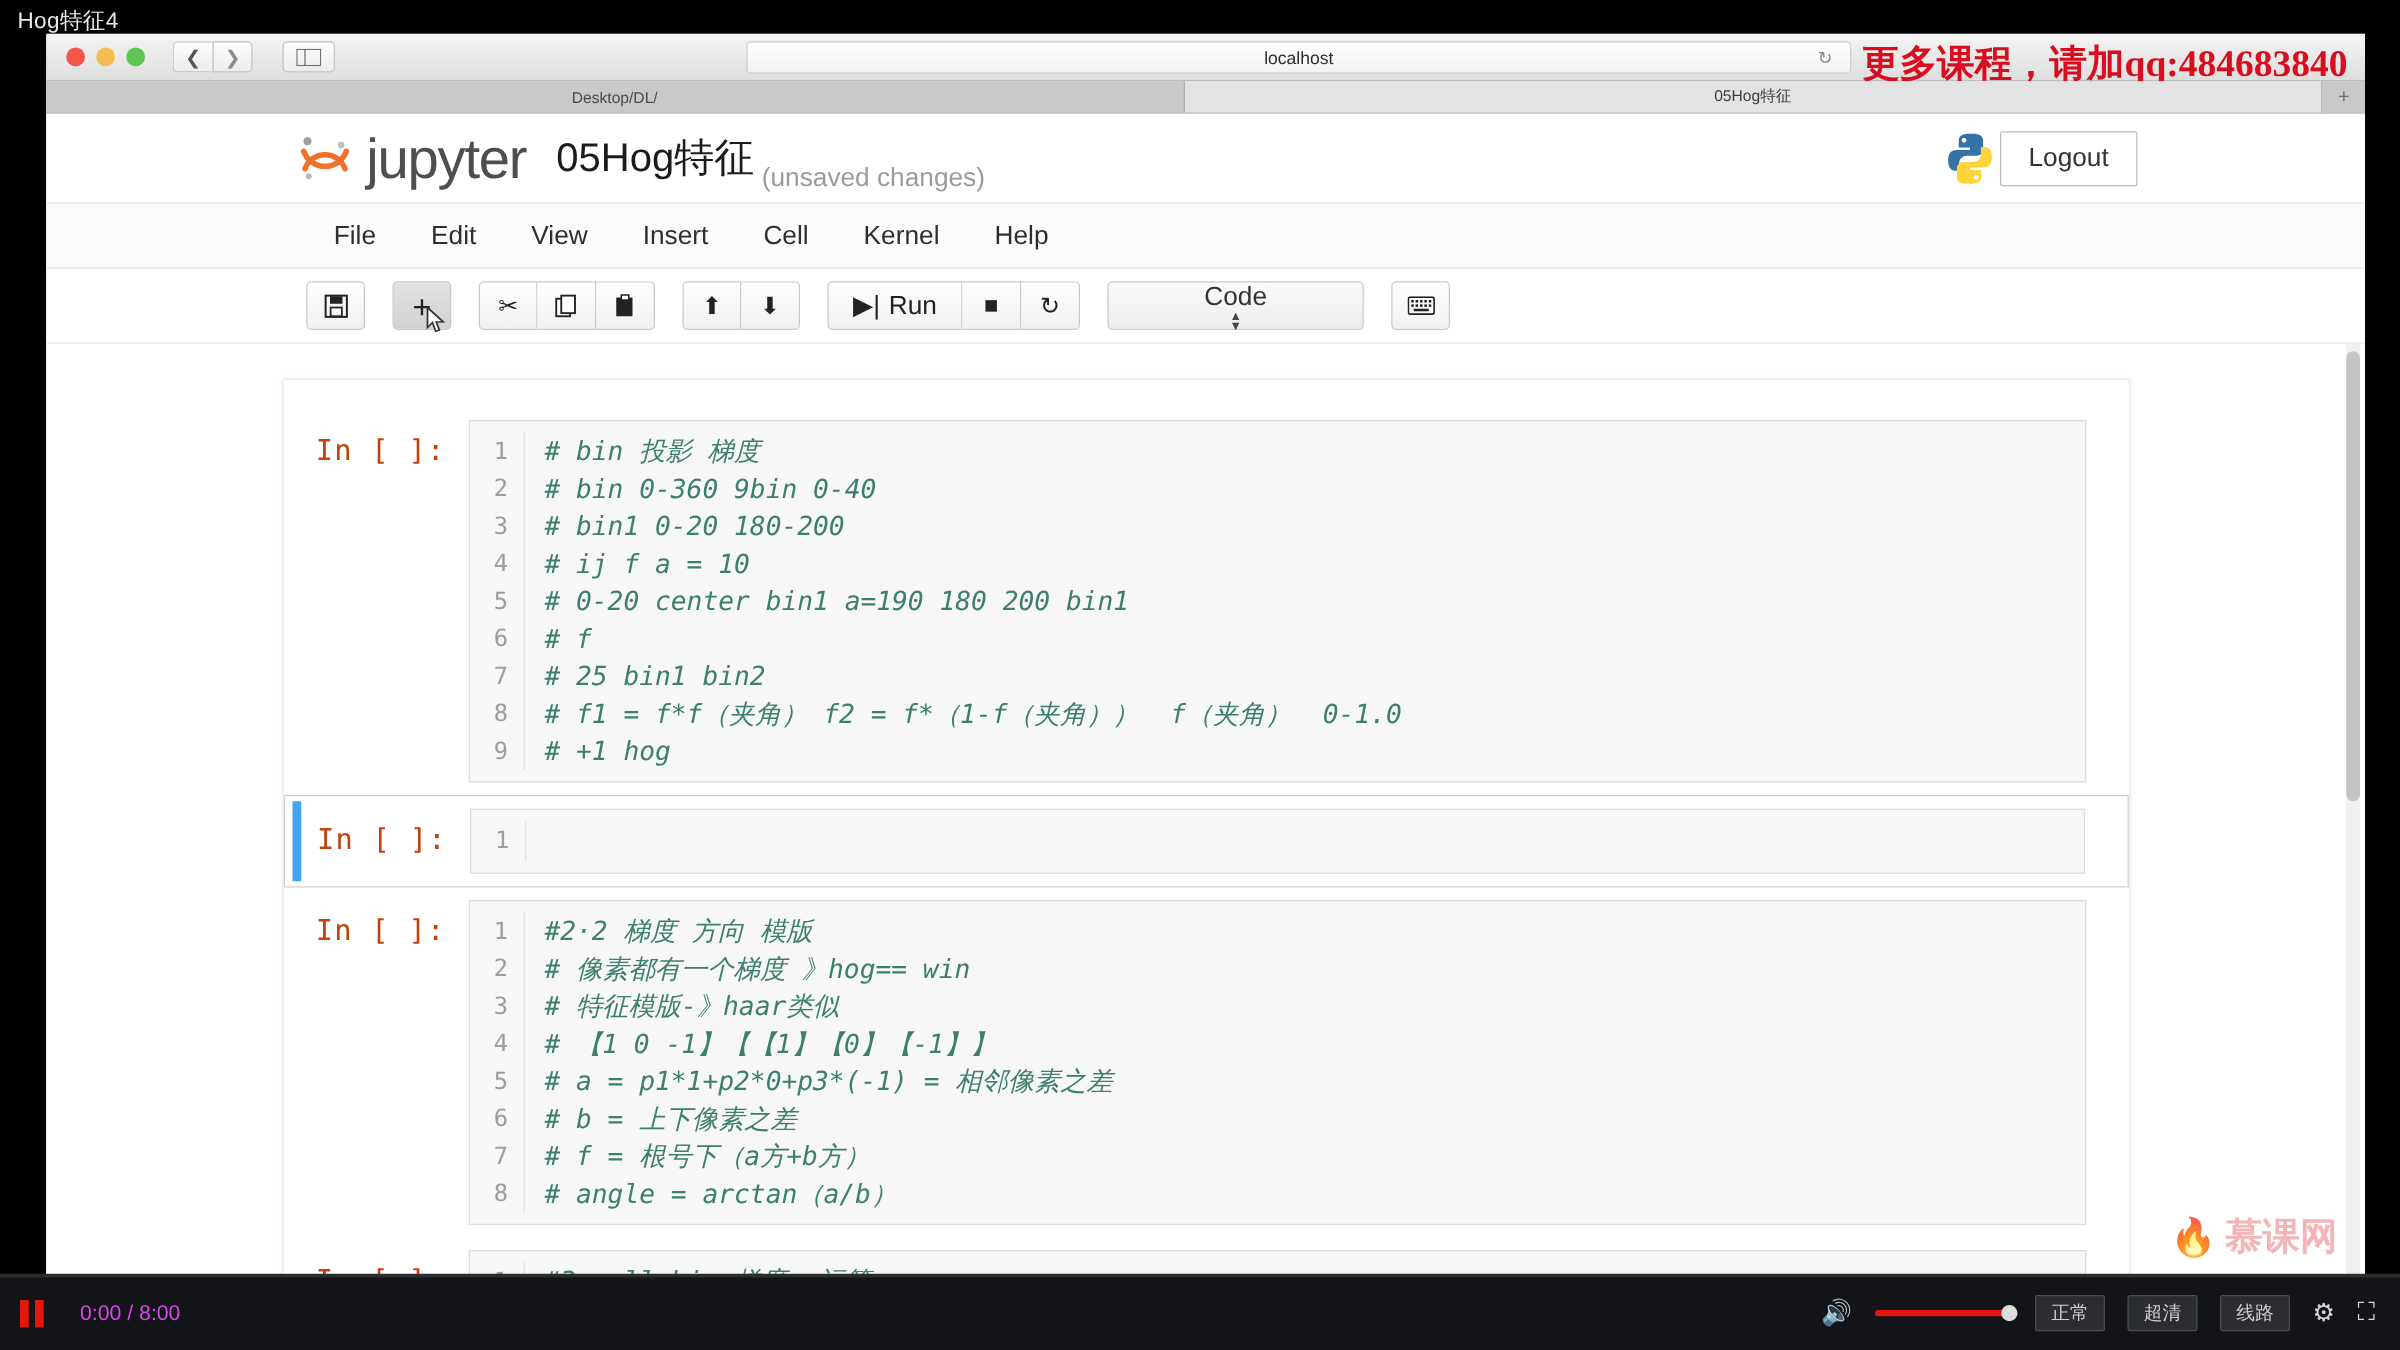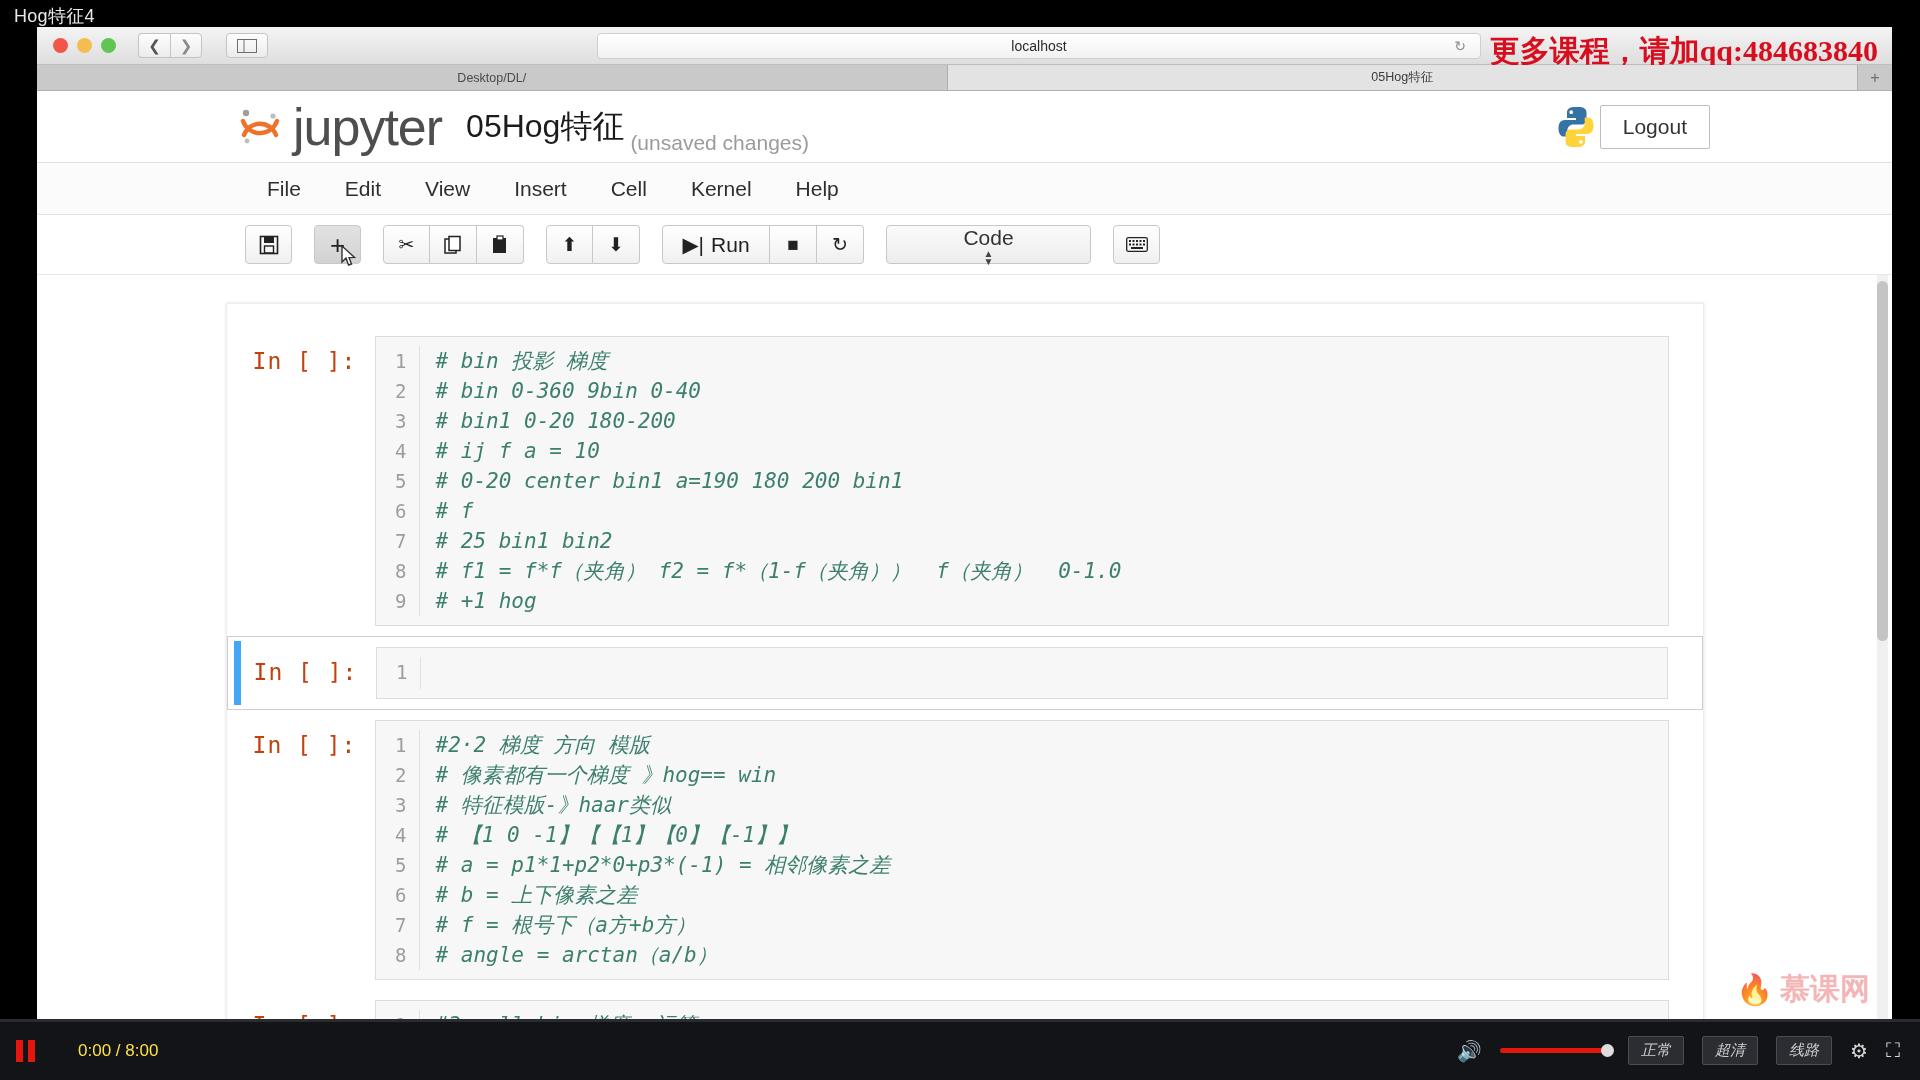--- a/index.html
+++ b/index.html
@@ -91,21 +91,21 @@
   .page { position: relative; height: 929px; background: #fff; overflow: hidden; }
 
   .jp-header {
     height: 72px; border-bottom: 1px solid #e0e0e0;
     display: flex; align-items: center; padding: 0 36px 0 200px;
     position: relative; background: #fff;
   }
   .jp-logo { display: flex; align-items: center; gap: 10px; }
   .jp-logo-mark { width: 46px; height: 46px; position: relative; }
   .jp-wordmark {
-    font-size: 52px; color: #4e4e4e; letter-spacing: -1px; font-weight: 400;
+    font-size: 45px; color: #4e4e4e; letter-spacing: -1px; font-weight: 400;
   }
   .nb-title {
     font-size: 32px; color: #1b1b1b; margin-left: 24px; font-weight: 400;
   }
   .nb-dirty {
     font-size: 21px; color: #9b9b9b; margin-left: 6px; align-self: flex-end;
     margin-bottom: 7px;
   }
   .jp-header-right {
     position: absolute; right: 182px; top: 50%; transform: translateY(-50%);
@@ -230,31 +230,31 @@
   .player {
     position: absolute; left: 0; bottom: 0; width: 1920px; height: 60px;
     background: #121418; display: flex; align-items: center;
     border-top: 1px solid #26282c;
   }
   .pause-btn {
     width: 26px; height: 26px; margin-left: 12px;
     display: flex; gap: 5px; align-items: center; justify-content: center;
   }
   .pause-bar { width: 7px; height: 22px; background: #e3170d; }
-  .time { margin-left: 40px; color: #fde047; font-size: 17px; }
+  .time { margin-left: 26px; color: #d946ef; font-size: 17px; }
   .player-right {
     margin-left: auto; display: flex; align-items: center; gap: 18px;
     padding-right: 20px;
   }
   .vol-icon { color: #d6d6d6; font-size: 20px; }
   .vol-slider { width: 110px; height: 5px; background: #e3170d; border-radius: 3px; position: relative; }
   .vol-knob { position: absolute; right: -4px; top: -4px; width: 13px; height: 13px; background: #ddd; border-radius: 50%;}
   .q-btn {
     border: 1px solid #4b4d52; background: #2b2d32; color: #cfcfcf;
-    font-size: 15px; padding: 4px 12px; border-radius: 2px; font-style: italic;
+    font-size: 15px; padding: 4px 12px; border-radius: 2px;
   }
   .gear, .fs { color: #d6d6d6; font-size: 20px; }
   .progress-line {
     position: absolute; left: 0; top: -2px; width: 1920px; height: 3px; background: #2a2c30;
   }
 </style>
 </head>
 <body>
 
 <div id="root">

